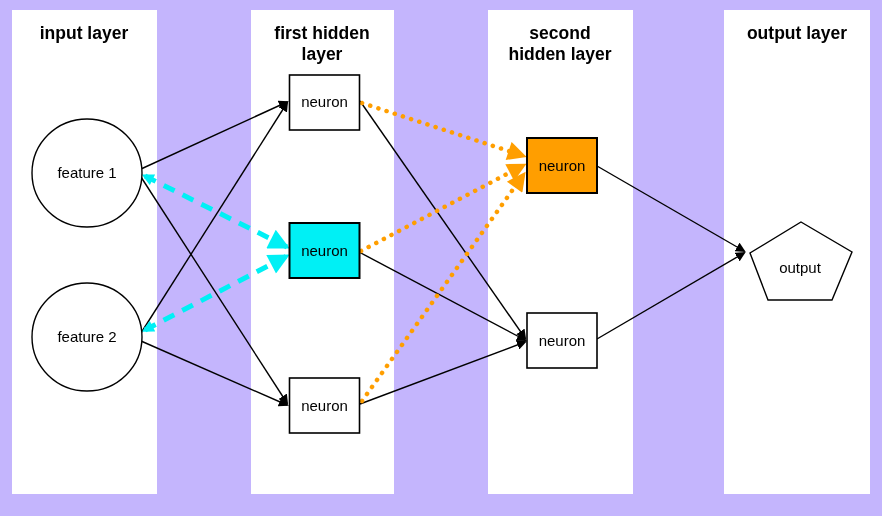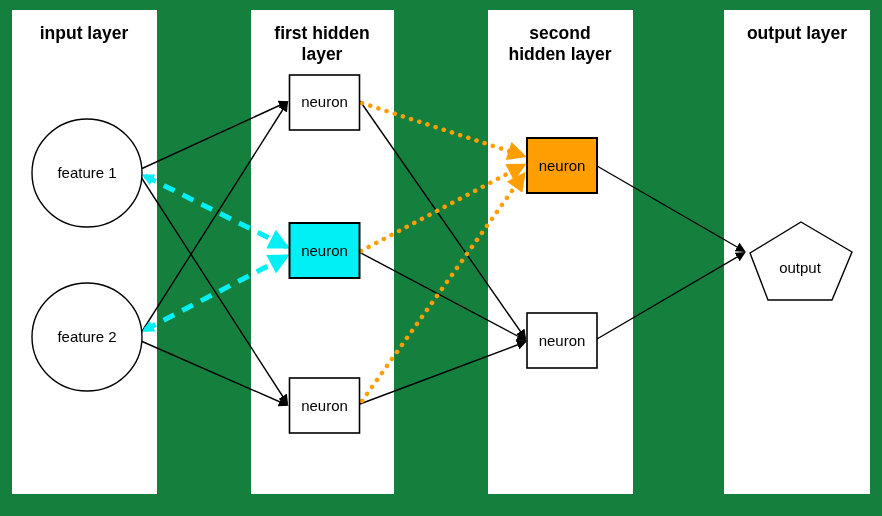--- a/index.html
+++ b/index.html
@@ -1,20 +1,20 @@
 <!DOCTYPE html>
 <html><head>
 <meta charset="utf-8">
 <style>
   html, body { margin: 0; padding: 0; background: #000000; }
   .canvas {
     position: relative;
     width: 882px;
     height: 516px;
-    background: #15803d;
+    background: #c4b5fd;
     font-family: "Liberation Sans", "DejaVu Sans", sans-serif;
     overflow: hidden;
   }
   svg { display: block; }
   .layer-title {
     font-family: "Liberation Sans", "DejaVu Sans", sans-serif;
     font-size: 17.5px;
     font-weight: bold;
     fill: #000000;
     text-anchor: middle;

